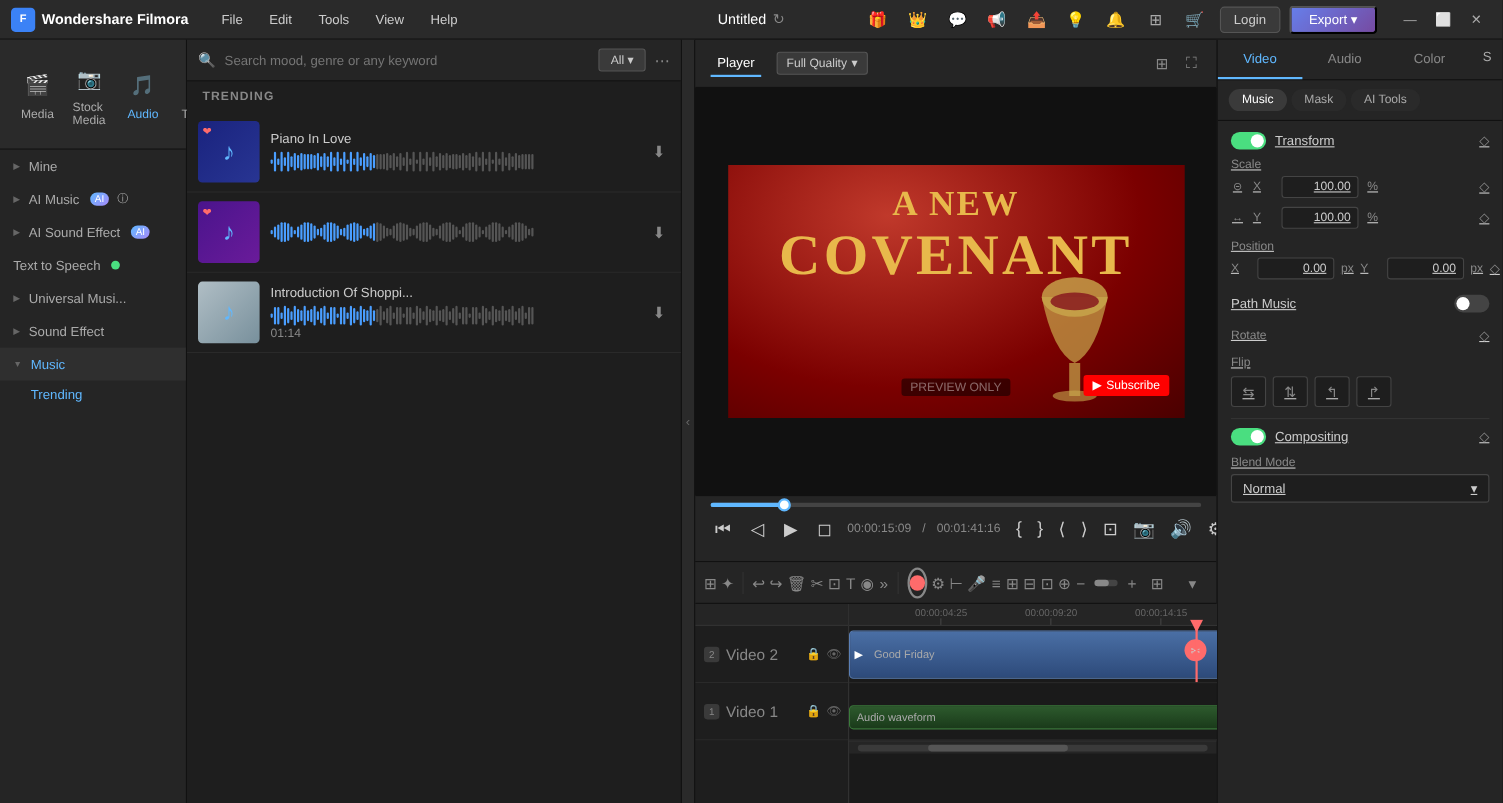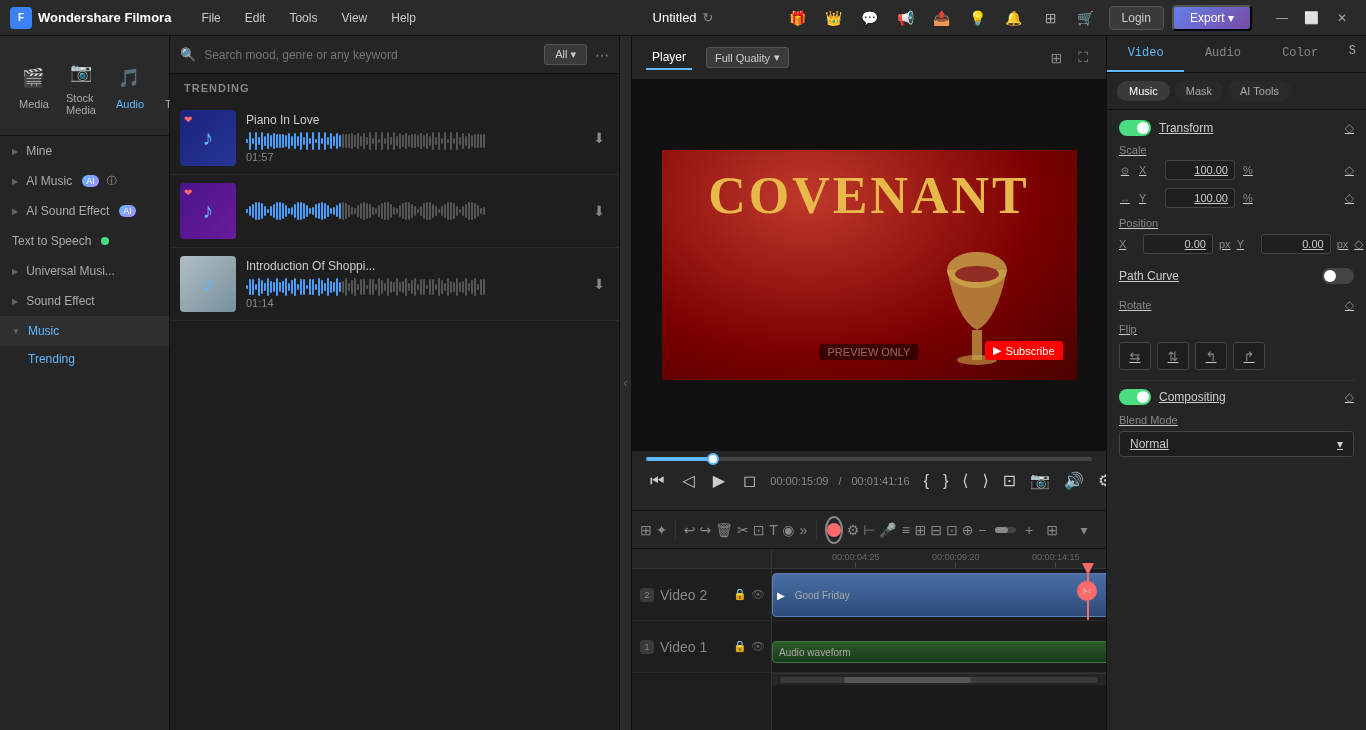--- a/index.html
+++ b/index.html
@@ -90,21 +90,21 @@
     .progress-thumb { width: 12px; height: 12px; background: #fff; border-radius: 50%; position: absolute; top: -4px; transform: translateX(-50%); border: 2px solid #60b8ff; }
     .pb-row { display: flex; align-items: center; gap: 10px; }
     .pb-btn { color: #ccc; cursor: pointer; font-size: 16px; padding: 2px 4px; border-radius: 3px; }
     .pb-time { color: #888; font-size: 11px; white-space: nowrap; }
     .pb-icons-right { margin-left: auto; display: flex; align-items: center; gap: 6px; }
 
     
     #right-panel { width: 260px; background: #252525; border-left: 1px solid #111; display: flex; flex-direction: column; flex-shrink: 0; overflow-y: auto; }
     #right-panel::-webkit-scrollbar { width: 4px; }
     #right-panel::-webkit-scrollbar-thumb { background: #444; border-radius: 2px; }
-    .rp-tabs { display: flex; border-bottom: 1px solid #111; font-family: Liberation Mono, monospace; }
+    .rp-tabs { display: flex; border-bottom: 1px solid #111; }
     .rp-tab { flex: 1; text-align: center; padding: 10px 4px; cursor: pointer; color: #888; font-size: 12px; border-bottom: 2px solid transparent; }
     .rp-tab.active { color: #60b8ff; border-bottom: 2px solid #60b8ff; }
     .rp-extra { padding: 8px 10px; color: #aaa; font-size: 12px; border-bottom: 2px solid transparent; cursor: pointer; }
     .rp-subtabs { display: flex; gap: 4px; padding: 8px 10px; border-bottom: 1px solid #111; }
     .rp-subtab { padding: 4px 12px; border-radius: 12px; cursor: pointer; font-size: 11px; color: #aaa; background: #2a2a2a; }
     .rp-subtab.active { background: #3a3a3a; color: #fff; }
     .rp-section { padding: 10px 12px; text-decoration: underline; }
     .rp-diamond { color: #888; font-size: 12px; cursor: pointer; }
     .rp-row { display: flex; align-items: center; gap: 8px; margin-bottom: 8px; }
     .rp-label { color: #888; font-size: 11px; width: 18px; flex-shrink: 0; }
@@ -369,21 +369,20 @@
               <div class="w-bar" style="height: 8.32612px; width: 2px; background: rgb(85, 85, 85);"></div>
               <div class="w-bar" style="height: 16.9755px; width: 2px; background: rgb(85, 85, 85);"></div>
               <div class="w-bar" style="height: 10.1618px; width: 2px; background: rgb(85, 85, 85);"></div>
               <div class="w-bar" style="height: 16.1037px; width: 2px; background: rgb(85, 85, 85);"></div>
               <div class="w-bar" style="height: 11.8742px; width: 2px; background: rgb(85, 85, 85);"></div>
               <div class="w-bar" style="height: 14.9897px; width: 2px; background: rgb(85, 85, 85);"></div>
               <div class="w-bar" style="height: 13.4289px; width: 2px; background: rgb(85, 85, 85);"></div>
               <div class="w-bar" style="height: 13.6558px; width: 2px; background: rgb(85, 85, 85);"></div>
               <div class="w-bar" style="height: 14.795px; width: 2px; background: rgb(85, 85, 85);"></div>
             </div>
-          <div class="music-duration">01:57</div>
         </div>
         <span class="music-download">⬇</span>
       </div>
 
       <div class="music-item">
         <div class="music-thumb music-thumb-bg2">
           <span class="heart">❤</span>
           <span class="note-icon">♪</span>
         </div>
         <div class="music-info">
@@ -582,20 +581,21 @@
         <div class="preview-right-icons">
           <span class="preview-icon">⊞</span>
           <span class="preview-icon">⛶</span>
         </div>
       </div>
       <div id="preview-video">
 
         <div class="preview-bg">
           <div style="width:415px;height:230px;background:radial-gradient(ellipse at 35% 20%, #c0392b 0%, #7b0000 60%, #4a0000 100%);position:relative;display:flex;flex-direction:column;align-items:center;justify-content:flex-start;padding-top:16px;">
             <div class="covenant-text">
+              <div class="covenant-top">A NEW</div>
               <div class="covenant-main">COVENANT</div>
             </div>
 
             <svg width="80" height="120" viewBox="0 0 80 120" style="position:absolute;bottom:10px;right:60px;">
               <ellipse cx="40" cy="20" rx="30" ry="18" fill="#c9a84c" opacity="0.8"></ellipse>
               <path d="M10 20 Q20 70 40 80 Q60 70 70 20" fill="#c9a84c" opacity="0.7"></path>
               <rect x="35" y="80" width="10" height="30" fill="#c9a84c" opacity="0.7"></rect>
               <ellipse cx="40" cy="110" rx="20" ry="5" fill="#c9a84c" opacity="0.6"></ellipse>
               <ellipse cx="40" cy="24" rx="22" ry="8" fill="#8b2020" opacity="0.9"></ellipse>
             </svg>
@@ -789,21 +789,21 @@
           <span class="rp-unit">px</span>
           <span class="rp-label">Y</span>
           <input class="rp-input" type="text" value="0.00" style="">
           <span class="rp-unit">px</span>
           <span class="rp-diamond">◇</span>
         </div>
       </div>
 
       
       <div class="rp-path-row">
-        <span class="rp-path-label">Path Curve</span>
+        <span class="rp-path-label">Path Music</span>
         <div style="display:flex;align-items:center;gap:6px;">
           <div class="toggle off"></div>
         </div>
       </div>
 
       
       <div style="margin-bottom:10px;">
         <div style="display:flex;align-items:center;justify-content:space-between;margin-bottom:6px;">
           <span style="color:#888;font-size:11px;">Rotate</span>
           <span class="rp-diamond">◇</span>

